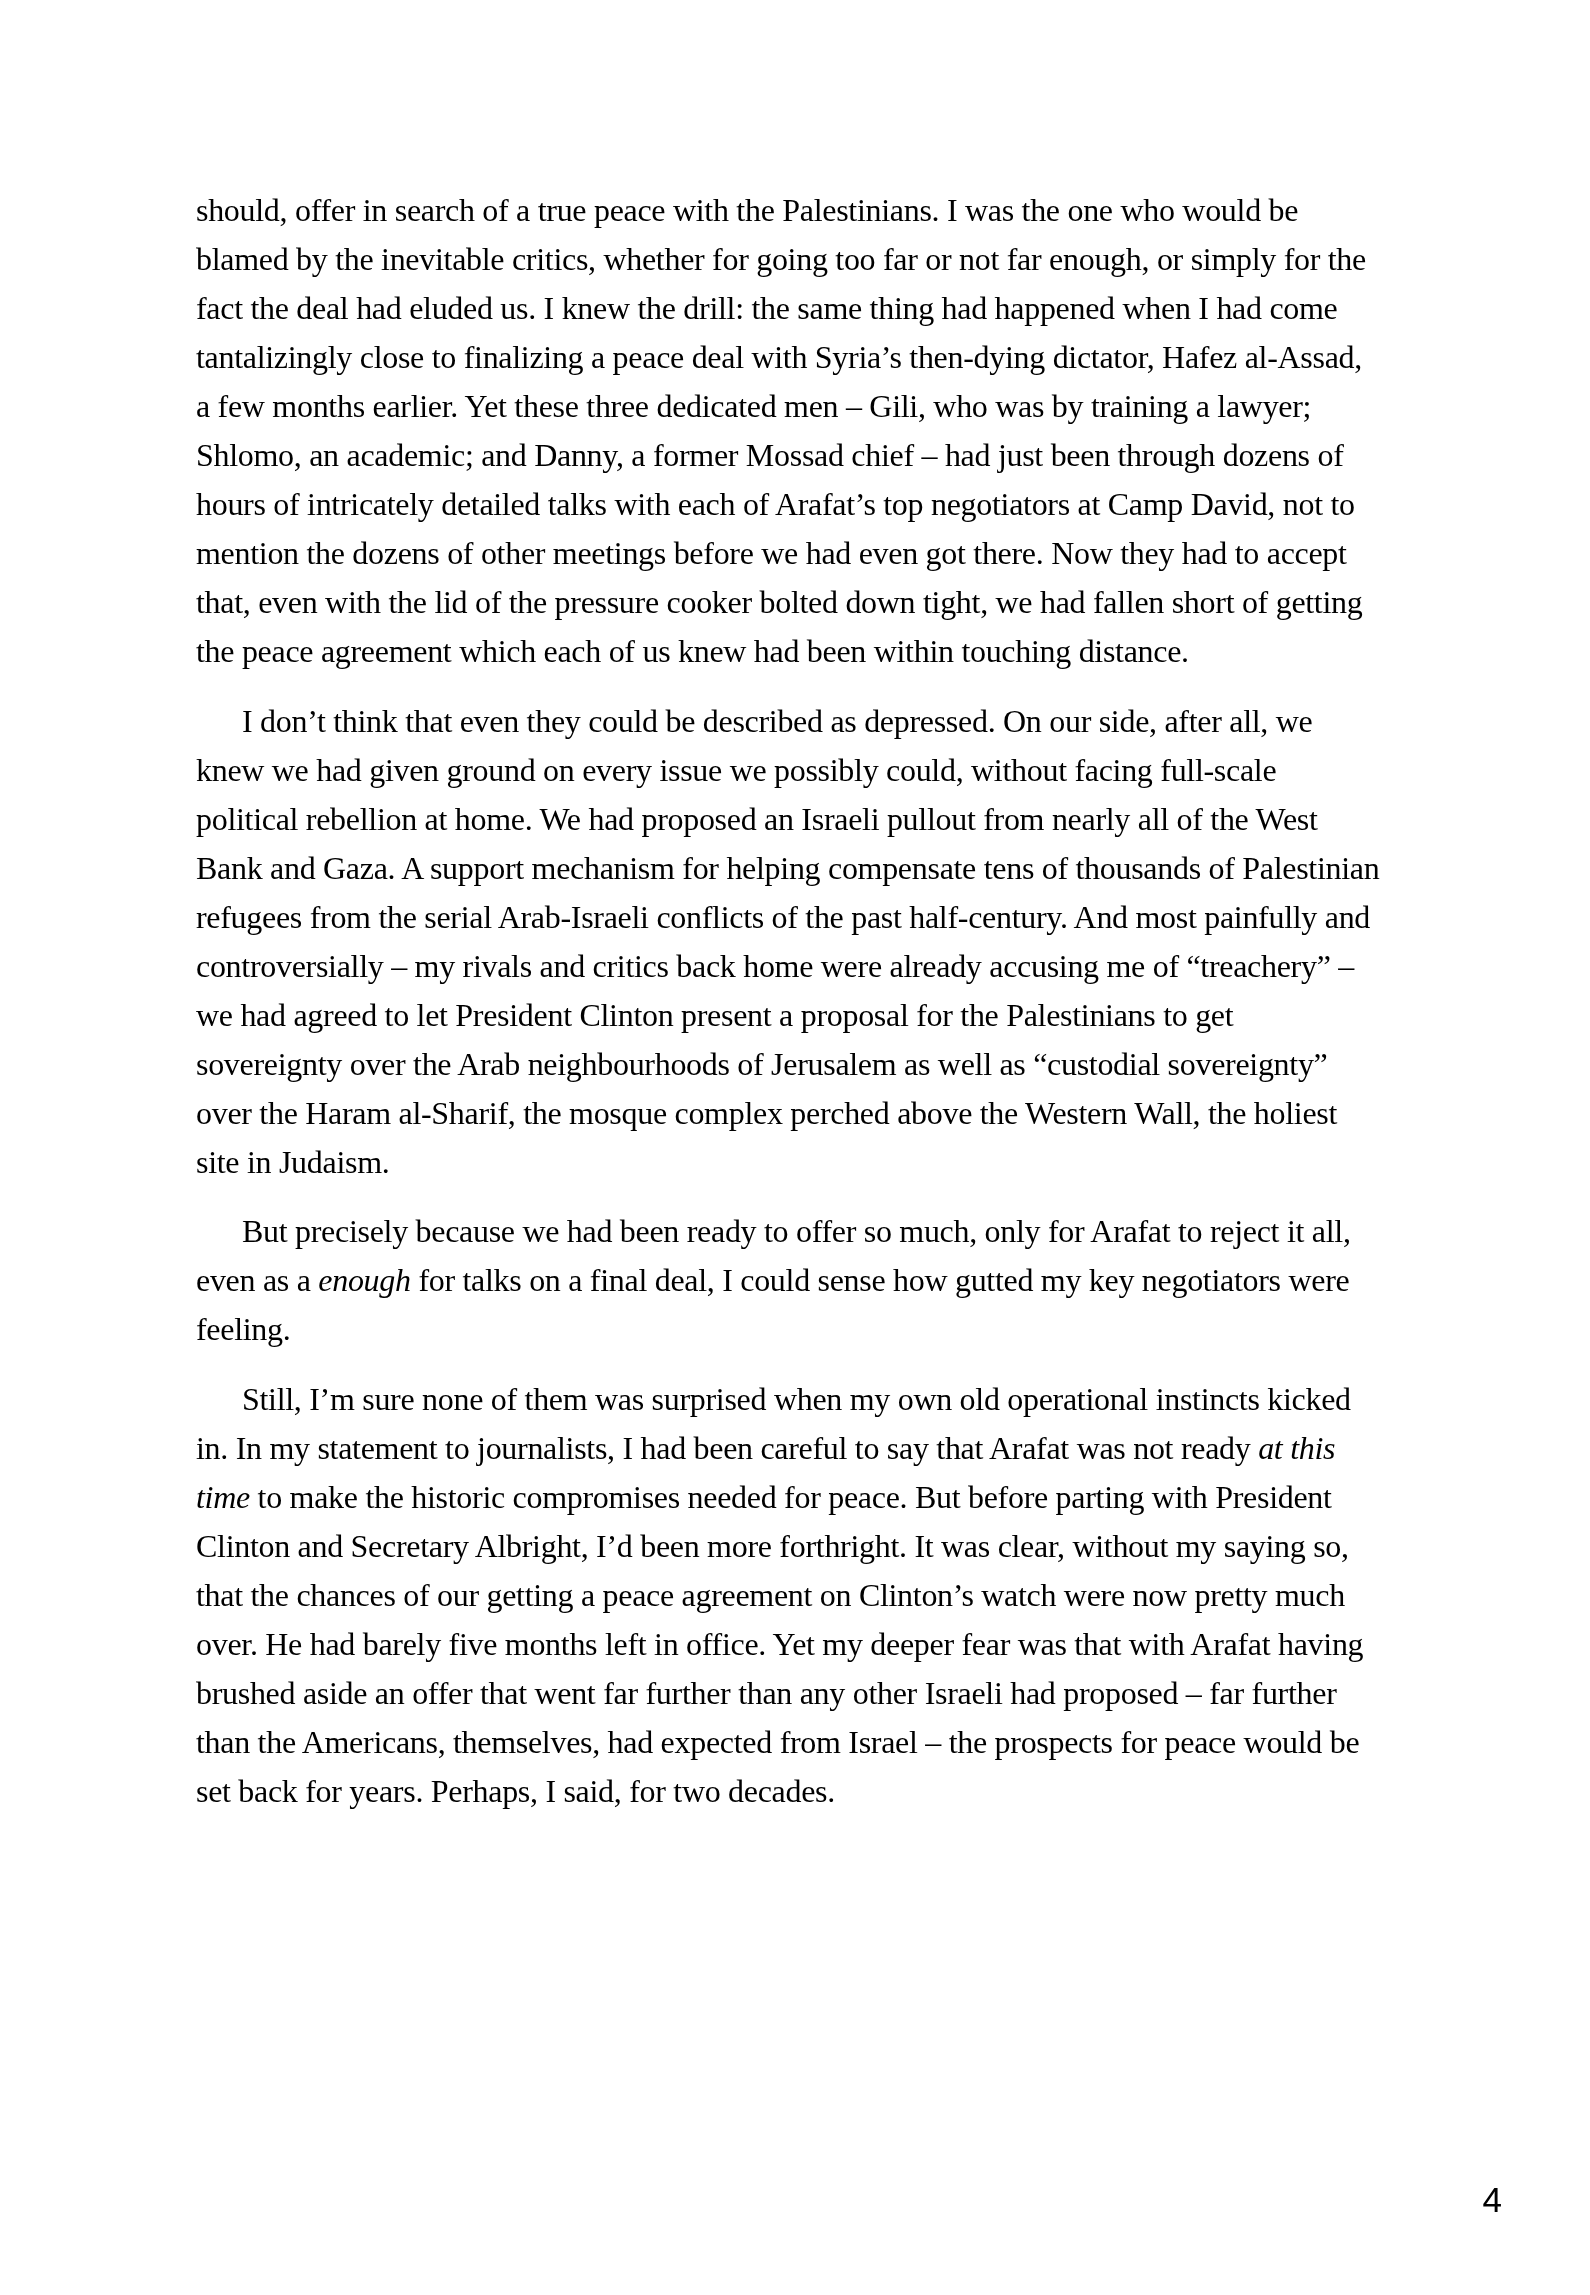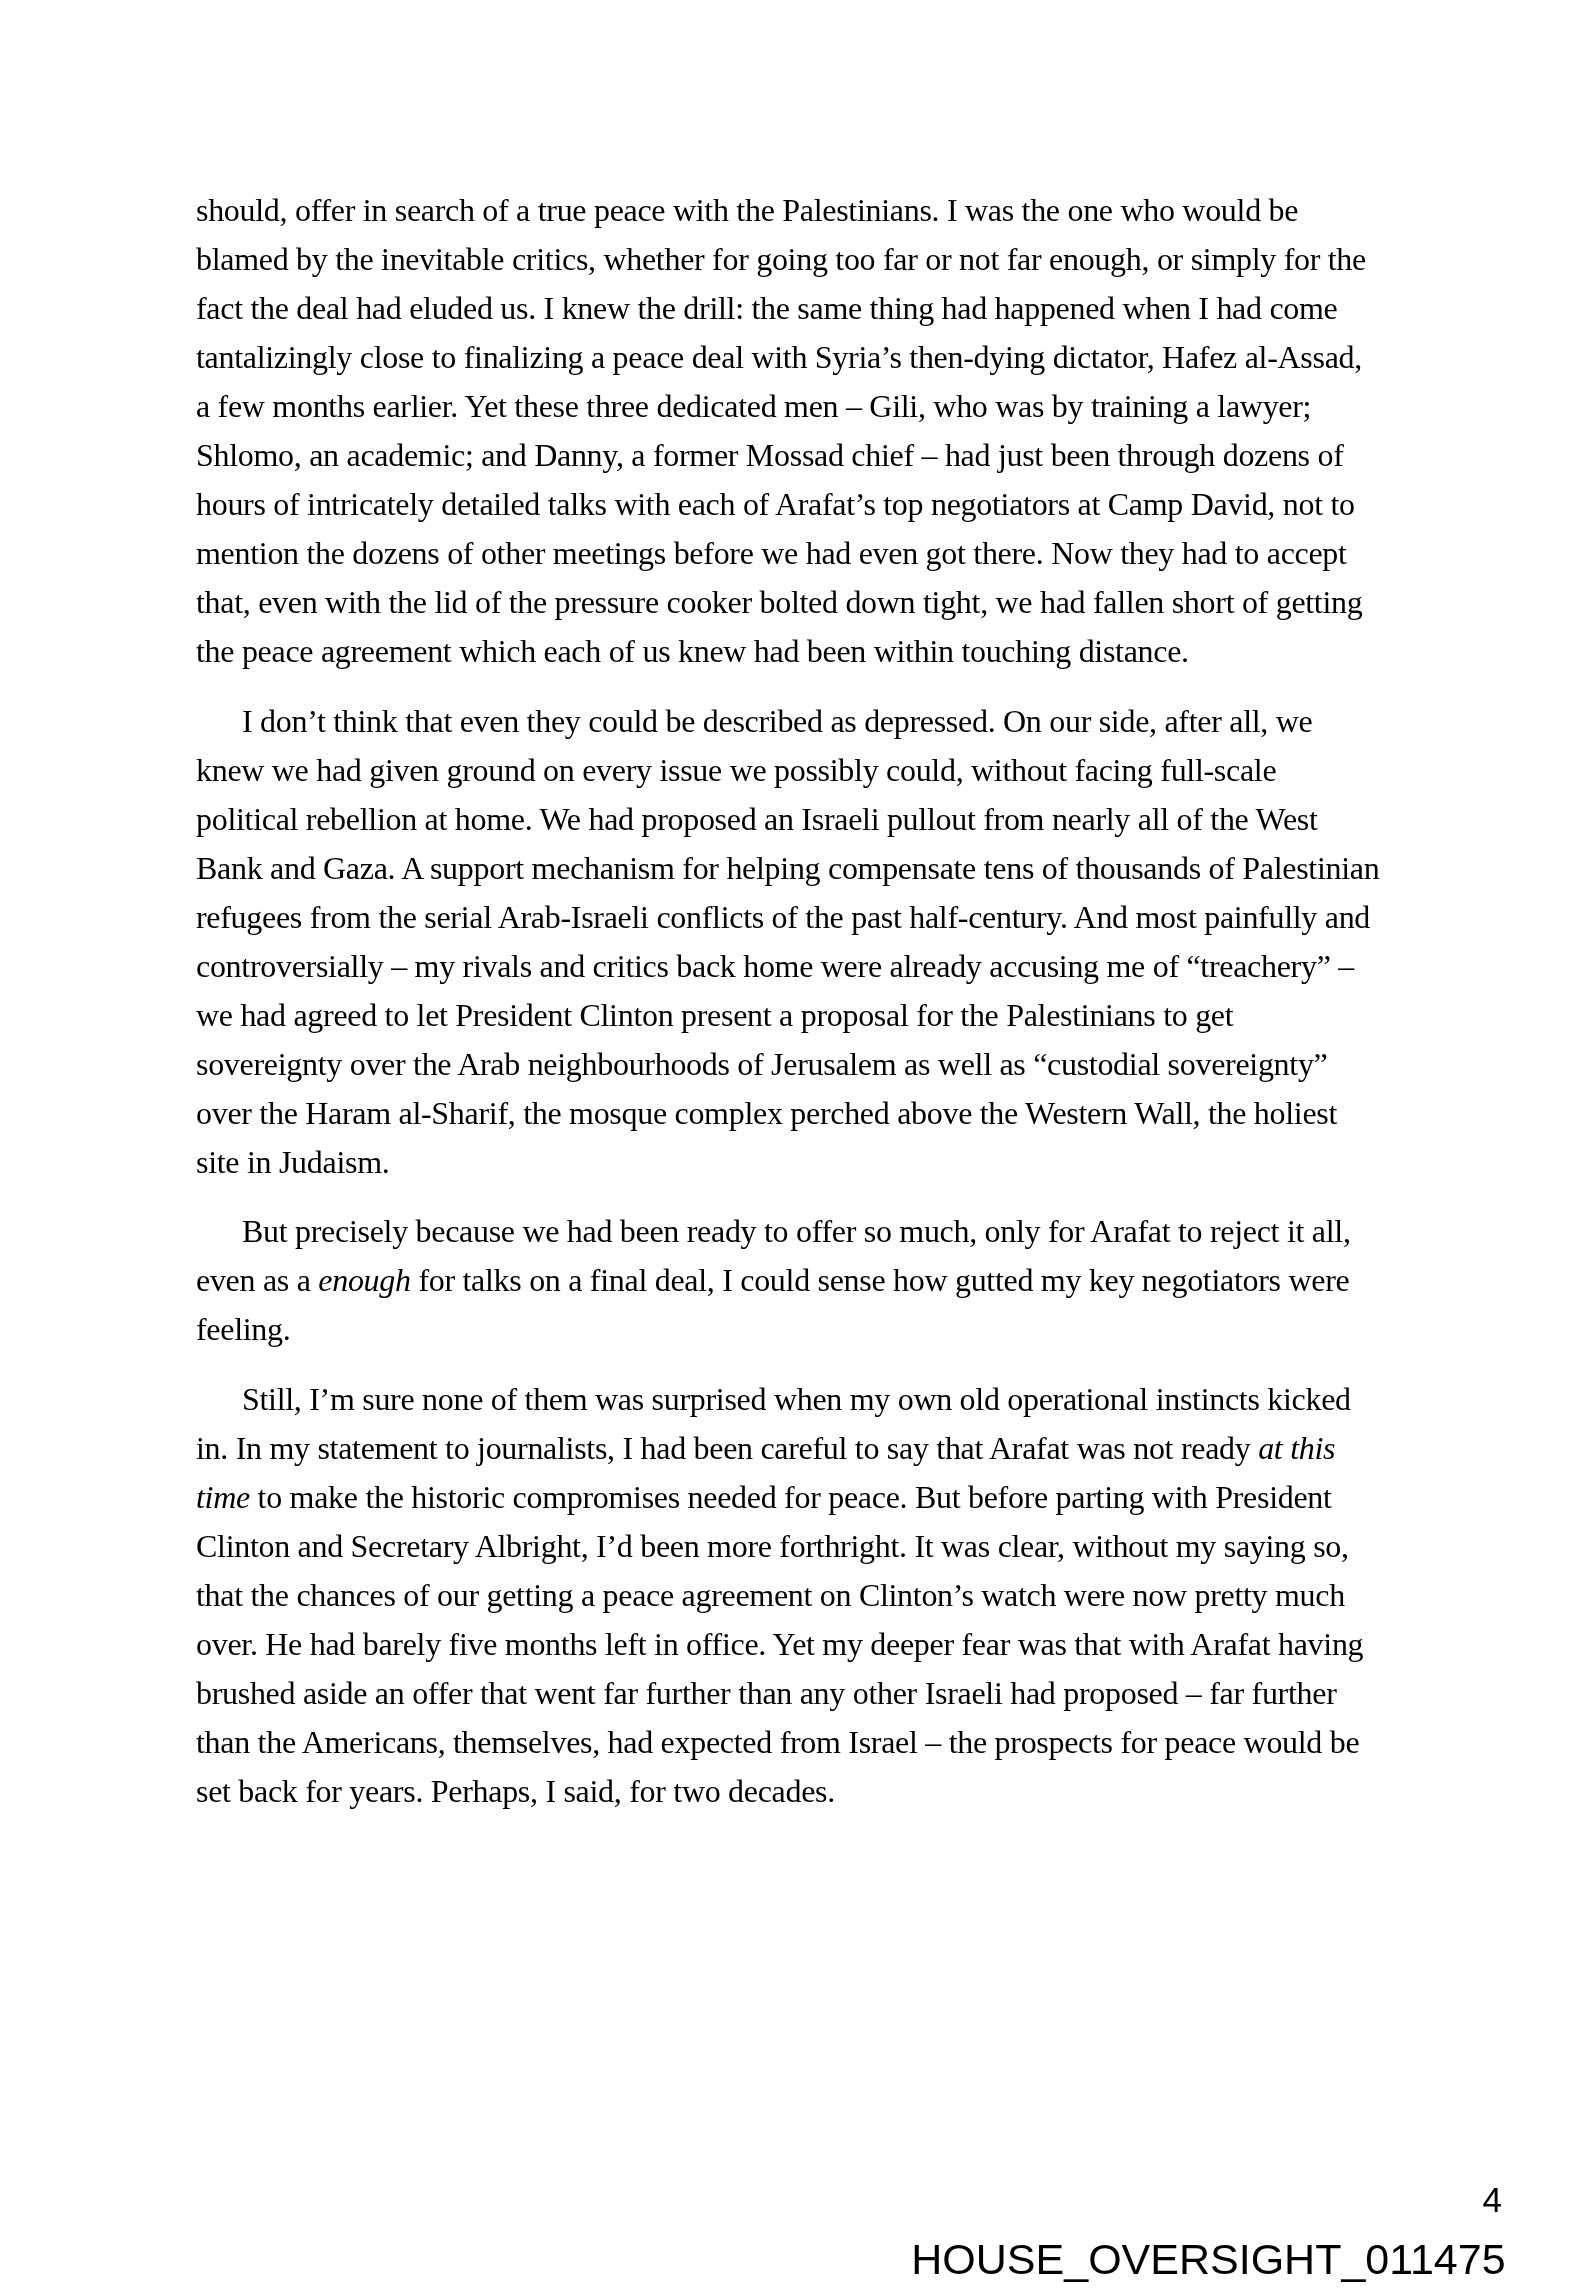--- a/index.html
+++ b/index.html
@@ -59,15 +59,14 @@
 <body>
 
 <main class="page">
   <section class="body-text">
       <p class=""><span>should, offer in search of a true peace with the Palestinians. I was the one who would be blamed by the inevitable critics, whether for going too far or not far enough, or simply for the fact the deal had eluded us. I knew the drill: the same thing had happened when I had come tantalizingly close to finalizing a peace deal with Syria’s then-dying dictator, Hafez al-Assad, a few months earlier. Yet these three dedicated men – Gili, who was by training a lawyer; Shlomo, an academic; and Danny, a former Mossad chief – had just been through dozens of hours of intricately detailed talks with each of Arafat’s top negotiators at Camp David, not to mention the dozens of other meetings before we had even got there. Now they had to accept that, even with the lid of the pressure cooker bolted down tight, we had fallen short of getting the peace agreement which each of us knew had been within touching distance.</span></p>
       <p class="indent"><span>I don’t think that even they could be described as depressed. On our side, after all, we knew we had given ground on every issue we possibly could, without facing full-scale political rebellion at home. We had proposed an Israeli pullout from nearly all of the West Bank and Gaza. A support mechanism for helping compensate tens of thousands of Palestinian refugees from the serial Arab-Israeli conflicts of the past half-century. And most painfully and controversially – my rivals and critics back home were already accusing me of “treachery” – we had agreed to let President Clinton present a proposal for the Palestinians to get sovereignty over the Arab neighbourhoods of Jerusalem as well as “custodial sovereignty” over the Haram al-Sharif, the mosque complex perched above the Western Wall, the holiest site in Judaism.</span></p>
       <p class="indent"><span>But precisely because we had been ready to offer so much, only for Arafat to reject it all, even as a </span><em>enough</em><span> for talks on a final deal, I could sense how gutted my key negotiators were feeling.</span></p>
       <p class="indent"><span>Still, I’m sure none of them was surprised when my own old operational instincts kicked in. In my statement to journalists, I had been careful to say that Arafat was not ready </span><em>at this time</em><span> to make the historic compromises needed for peace. But before parting with President Clinton and Secretary Albright, I’d been more forthright. It was clear, without my saying so, that the chances of our getting a peace agreement on Clinton’s watch were now pretty much over. He had barely five months left in office. Yet my deeper fear was that with Arafat having brushed aside an offer that went far further than any other Israeli had proposed – far further than the Americans, themselves, had expected from Israel – the prospects for peace would be set back for years. Perhaps, I said, for two decades.</span></p>
     </section>
   <div class="page-number">4</div>
-  <div class="bates-stamp">HOUSE_OVERSIGHT_011475</div>
 </main>
 
 
 </body></html>

